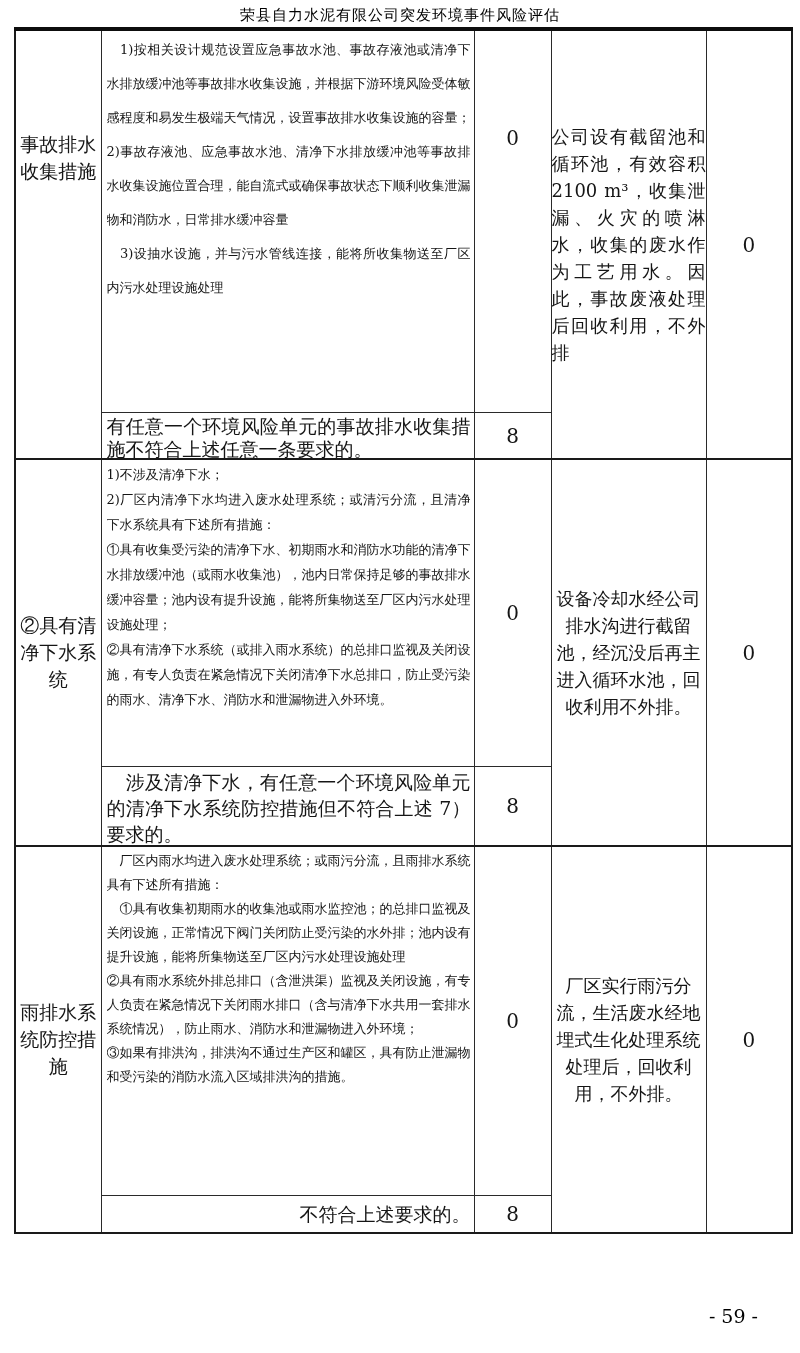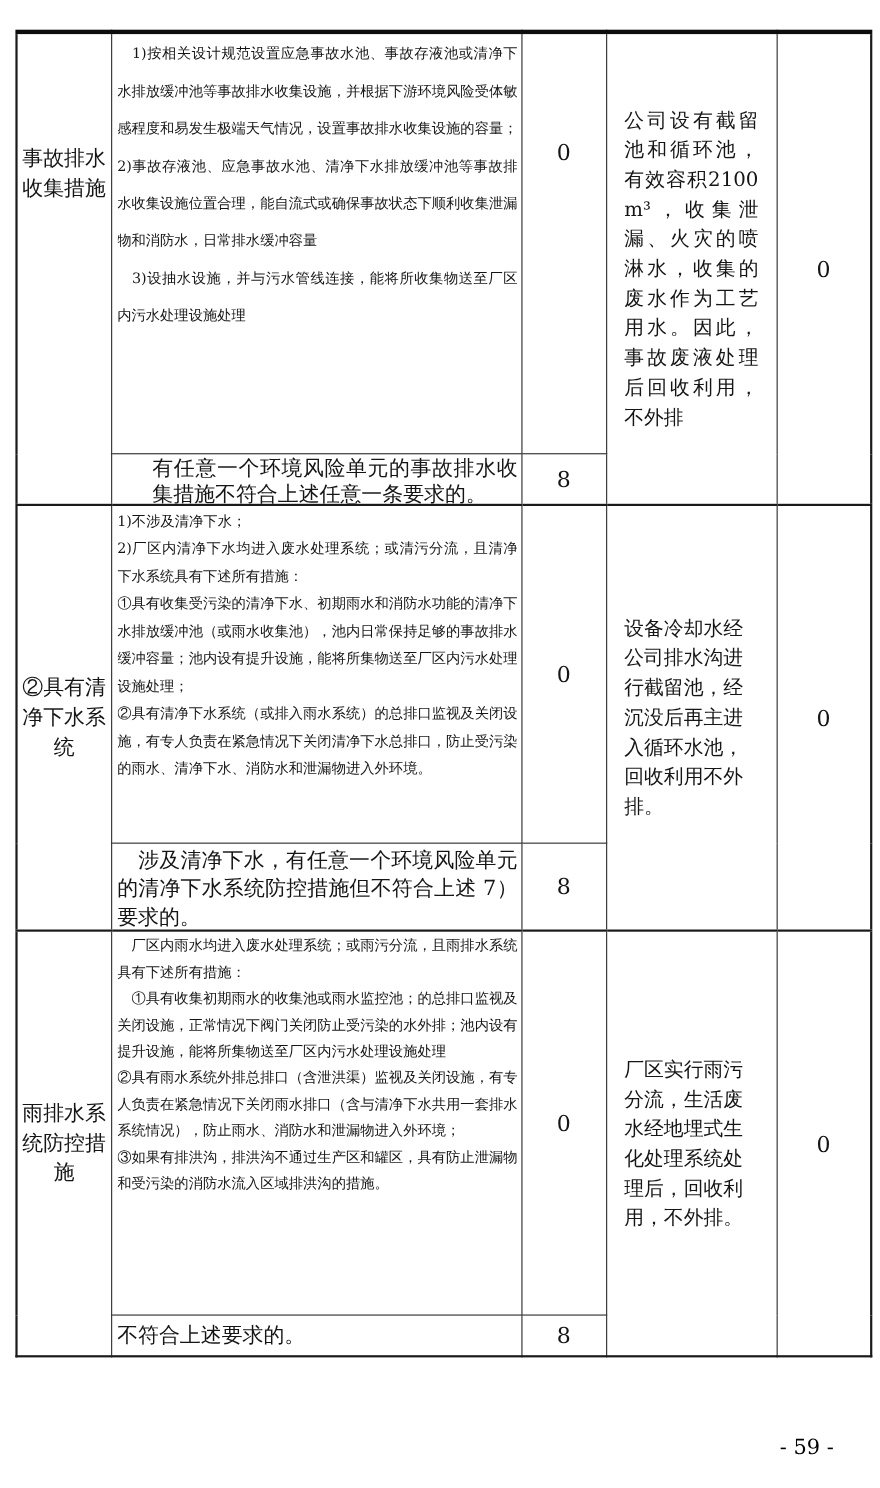--- a/index.html
+++ b/index.html
@@ -23,38 +23,39 @@
   td { border:1px solid #2a2a2a; vertical-align:middle; overflow:hidden; }
   tr.group-start td { border-top:2px solid #1a1a1a;margin-top:48px; }
   .label-cell { text-align:center; font-size:19px; line-height:27px; padding:0 0; }
   .label-cell.top-offset { vertical-align:top; padding-top:100px; }
   .criteria-cell { vertical-align:top; padding:2px 3px 0 5px; font-size:13px; text-align:justify; }
   .criteria-cell .box { overflow:hidden; }
   .box.h1 { height:379px; line-height:34px; }
   .box.h2 { height:304px; line-height:25px; }
   .box.h3 { height:346px; line-height:24px; }
   .penalty-cell { vertical-align:top; padding:2px 3px 0 5px; font-size:19px; text-align:justify; }
-  .pbox1 { height:43px; line-height:23px; overflow:hidden;margin-left:32px; }
+  .pbox1 { height:43px; line-height:23px; overflow:hidden; }
   .pbox2 { height:76px; line-height:26px; overflow:hidden; }
-  .pbox3 { height:34px; line-height:32px; text-align:left; overflow:hidden; }
+  .pbox3 { height:34px; line-height:32px; text-align:right; overflow:hidden; }
   .score-cell { text-align:center; font-size:20px; font-family:"DejaVu Serif",serif; }
   .score-top { vertical-align:top; padding-top:95px; }
-  .status-cell { font-size:18px; line-height:27px; padding:0 16px; text-align:justify; }
-  .status-cell.centered { text-align:left; }
+  .status-cell { font-size:18px; line-height:27px; padding:0 0; text-align:justify; }
+  .status-cell.centered { text-align:center; }
   .para { margin:0; }
   .page-number {
     position:absolute; top:1305px; right:42px; font-size:19px; color:#000;
     font-family:"DejaVu Serif","Liberation Serif",serif;
   }
 </style>
 </head>
 <body>
 
 <div class="page">
 
+  <div class="doc-header">荣县自力水泥有限公司突发环境事件风险评估</div>
 
   <table class="assessment">
     <colgroup>
       <col class="c-label">
         <col class="c-criteria">
         <col class="c-score">
         <col class="c-status">
         <col class="c-final">
     </colgroup>
     <tbody>

